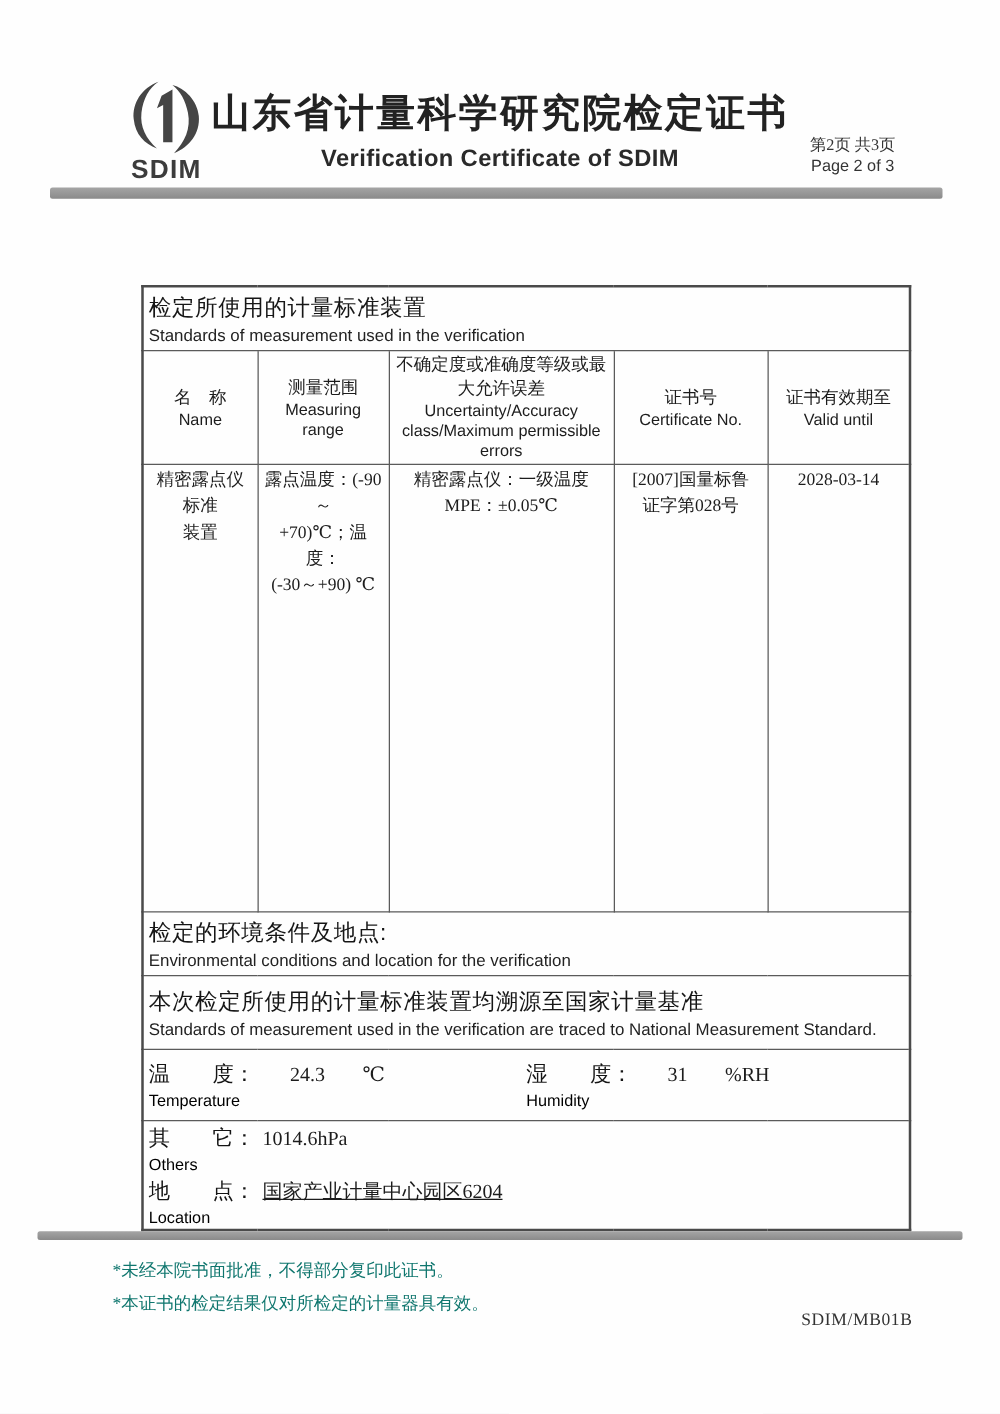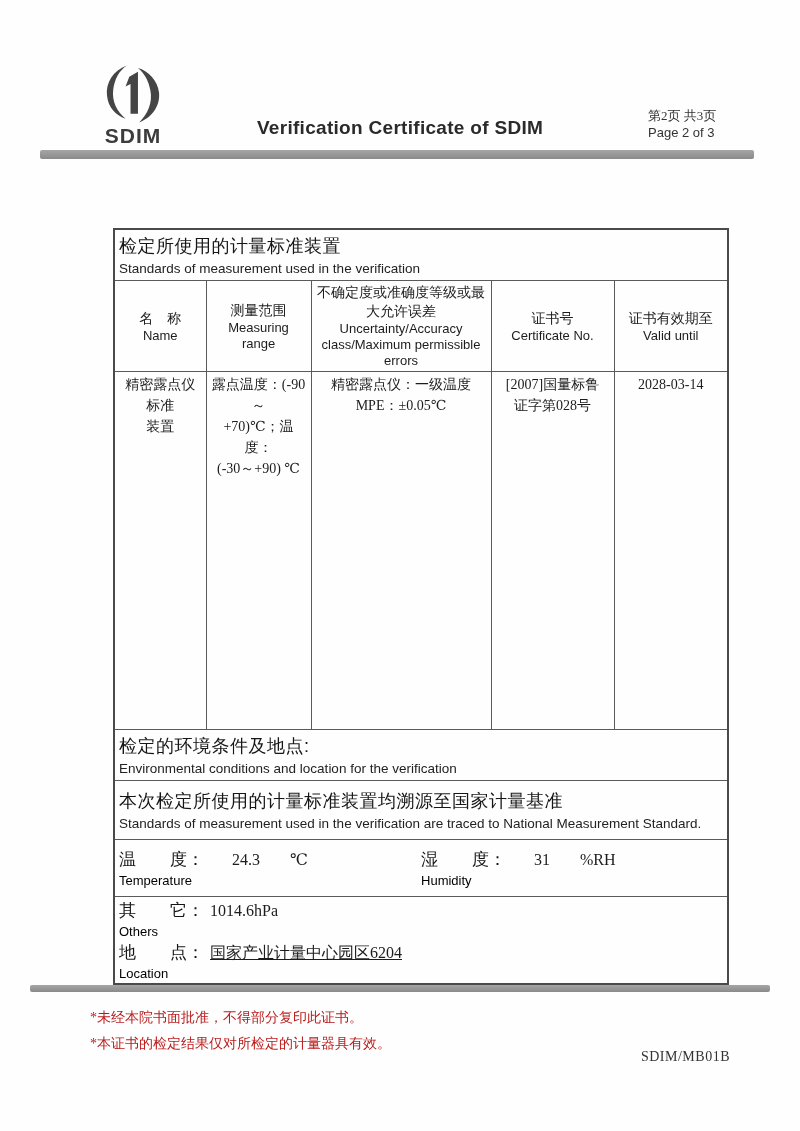--- a/index.html
+++ b/index.html
@@ -18,21 +18,21 @@
   
   .logo{position:absolute;left:90px;top:62px;width:86px;text-align:center;}
   .logo-mark{width:62px;height:64px;display:block;margin:0 auto;}
   .logo-text{font-family:"Liberation Sans","DejaVu Sans",sans-serif;font-weight:bold;
     font-size:21px;letter-spacing:1px;color:#3c3c3c;line-height:20px;}
   .title-cn{position:absolute;left:50%;top:70px;transform:translateX(-50%);
     white-space:nowrap;font-size:31px;font-weight:bold;letter-spacing:2px;color:#222;}
   .title-en{position:absolute;left:50%;top:117px;transform:translateX(-50%);
     white-space:nowrap;font-size:19px;font-weight:bold;color:#2a2a2a;
     font-family:"Liberation Sans","DejaVu Sans",sans-serif;letter-spacing:0.3px;}
-  .page-info{position:absolute;left:648px;top:107px;font-size:13px;line-height:17px;color:#333;}
+  .page-info{position:absolute;left:648px;top:107px;font-size:13px;line-height:17px;color:#333;text-align:center;}
   .page-info .en{font-family:"Liberation Sans","DejaVu Sans",sans-serif;}
   .bar{position:absolute;background:linear-gradient(#a5a5a5,#8a8a8a);border-radius:2px;}
   .bar-top{left:40px;top:150px;width:714px;height:9px;}
   .bar-bottom{left:30px;top:985px;width:740px;height:7px;}
 
   
   .cert-block{position:absolute;left:505px;top:174px;}
   .cert-line{display:flex;align-items:baseline;}
   .cert-label{font-size:16px;letter-spacing:1px;}
   .cert-number{font-size:18px;margin-left:16px;letter-spacing:0.5px;}
@@ -56,38 +56,39 @@
   .env-line{display:flex;align-items:baseline;text-align:center;}
   .env-label{font-family:"Liberation Sans","DejaVu Sans",sans-serif;
     font-size:17px;color:#141414;}
   .env-value{font-size:16px;margin-left:28px;}
   .env-unit{font-size:16px;margin-left:30px;}
   .env-en{font-family:"Liberation Sans","DejaVu Sans",sans-serif;
     font-size:13px;color:#000000;margin-top:2px;}
   .env-half{flex:1;}
 
   
-  .notes{position:absolute;left:90px;top:1005px;font-size:14px;line-height:26px;color:#b91c1c;}
+  .notes{position:absolute;left:90px;top:1005px;font-size:14px;line-height:26px;color:#0f766e;}
   .doc-code{position:absolute;left:620px;top:1049px;width:110px;text-align:right;
     font-size:14px;color:#333;letter-spacing:0.5px;}
 </style>
 </head>
 <body>
 
 <div class="page">
 
   <div class="logo">
     <svg class="logo-mark" viewBox="0 0 100 100" xmlns="http://www.w3.org/2000/svg">
       <path d="M40,4 C18,12 6,32 8,52 C10,72 22,84 38,90 C24,78 16,62 18,44 C20,26 28,12 40,4 Z" fill="#454545"></path>
       <path d="M58,8 C74,12 90,28 92,48 C94,70 80,88 60,96 C74,82 82,64 78,44 C75,28 68,16 58,8 Z" fill="#454545"></path>
       <path d="M44,22 L58,14 L58,82 L46,82 L46,34 L38,38 Z" fill="#454545"></path>
     </svg>
     <div class="logo-text">SDIM</div>
   </div>
 
+  <div class="title-cn">山东省计量科学研究院检定证书</div>
   <div class="title-en">Verification Certificate of SDIM</div>
 
   <div class="page-info">
     <div class="cn">第2页 共3页</div>
     <div class="en">Page 2 of 3</div>
   </div>
 
   <div class="bar bar-top"></div>
 
 

